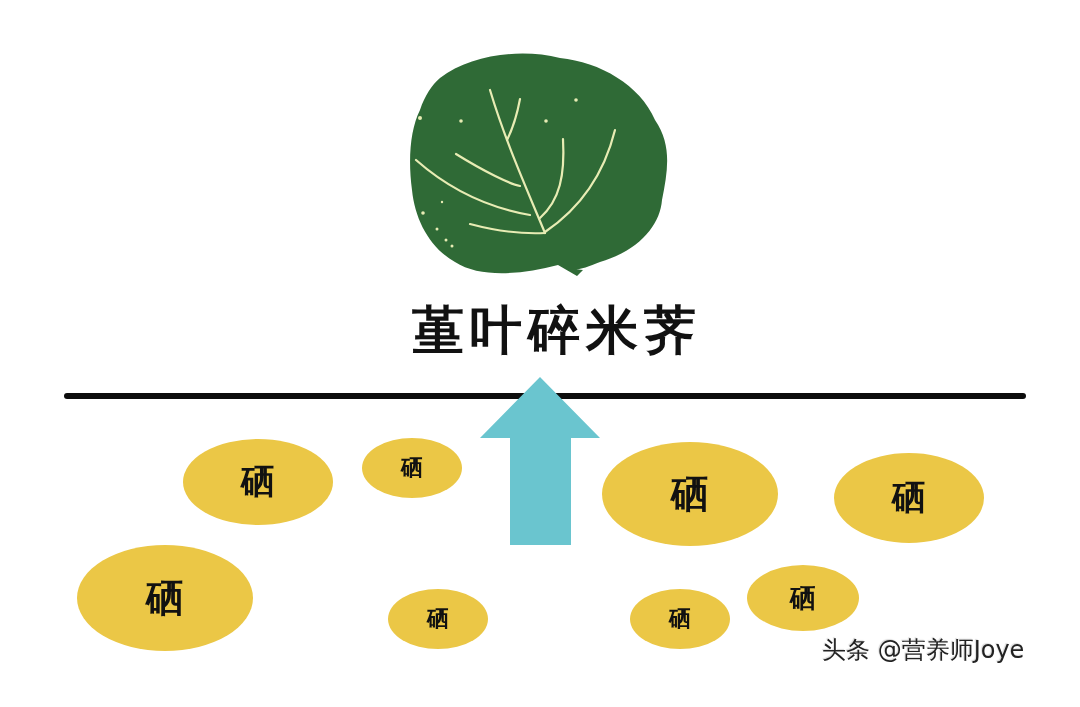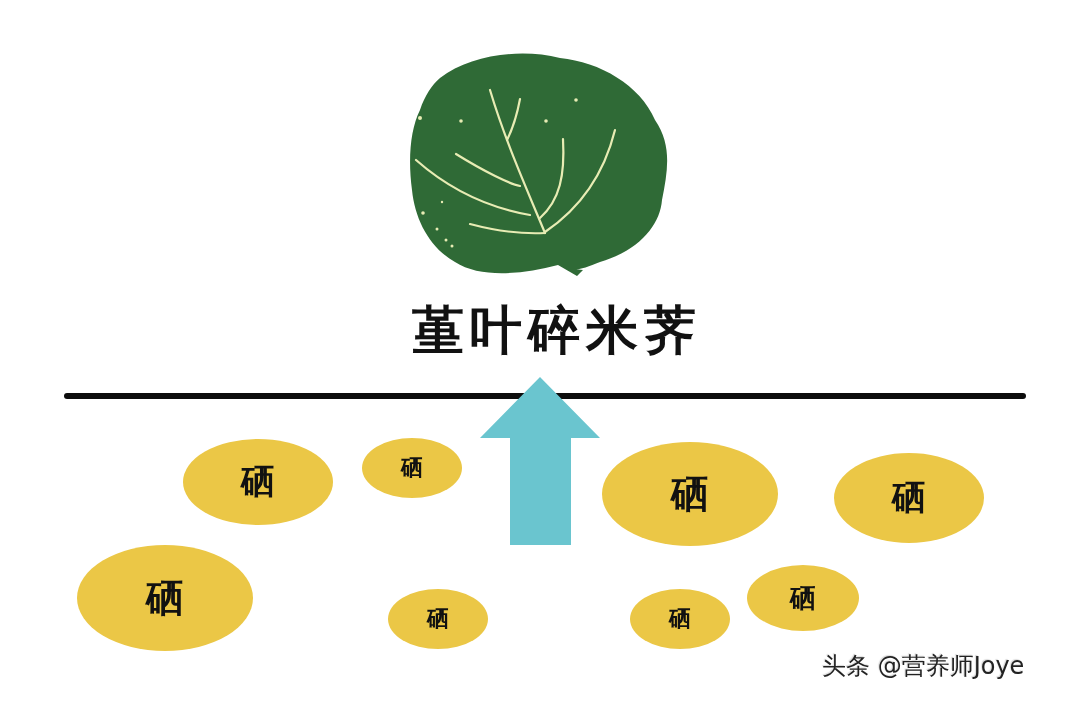--- a/index.html
+++ b/index.html
@@ -7,21 +7,21 @@
            font-family: "DejaVu Sans", sans-serif; }
     .canvas { position: absolute; left: 0; top: 0; width: 1080px; height: 707px; }
     .title { position: absolute; left: 0; width: 1080px; top: 296px; text-align: center;
              font-size: 52px; font-weight: bold; color: #111; letter-spacing: 6px;
              font-family: "DejaVu Sans", sans-serif; margin-left: 17px; }
     .ground-line { position: absolute; left: 64px; top: 393px; width: 962px; height: 6px;
                    background: #0d0d0d; border-radius: 3px; }
     .bubble { position: absolute; background: #ebc746; border-radius: 50%;
               display: flex; align-items: center; justify-content: center;
               font-weight: bold; color: #111; font-family: "DejaVu Sans", sans-serif; }
-    .watermark { position: absolute; left: 822px; top: 650px; font-size: 24px; color: #222;
+    .watermark { position: absolute; left: 822px; top: 634px; font-size: 24px; color: #222;
                  font-family: "DejaVu Sans", sans-serif;
                  text-shadow: 1px 1px 1px rgba(255,255,255,0.9), -1px -1px 1px rgba(0,0,0,0.15); }
     svg { position: absolute; left: 0; top: 0; }
   </style>
 </head>
 <body>
 
 <div class="canvas">
 
   <svg width="1080" height="707">

